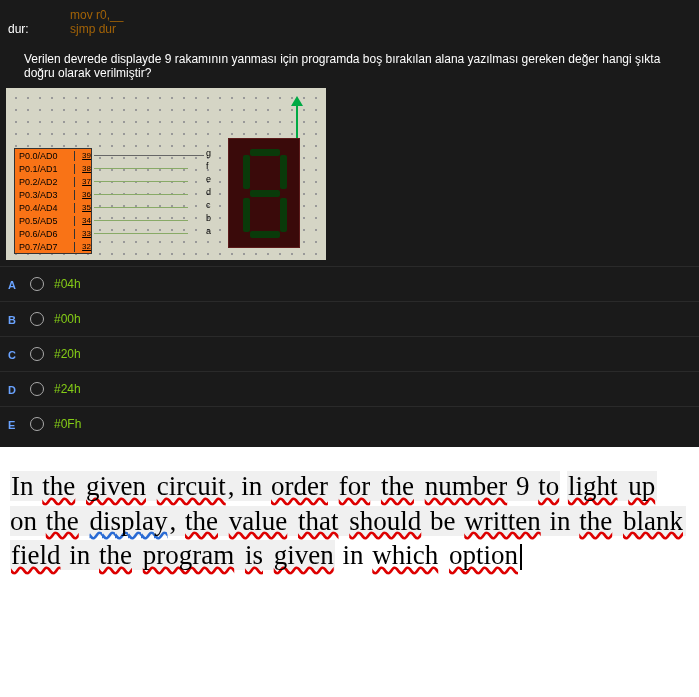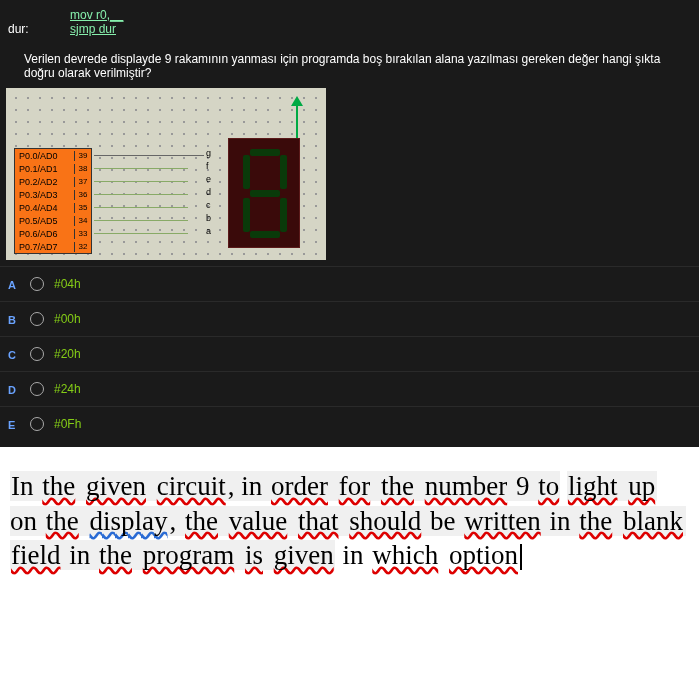--- a/index.html
+++ b/index.html
@@ -1,28 +1,28 @@
 <!DOCTYPE html>
 <html><head>
 <meta charset="utf-8">
 <style>
   * { box-sizing: border-box; margin: 0; padding: 0; }
   body { font-family: Arial, sans-serif; background: #fff; width: 699px; }
   .quiz-area { background: #1a1a1a; color: #fff; padding: 8px 0 6px 0; }
   .code-block { font-family: Arial, sans-serif; font-size: 12px; }
   .code-line { display: flex; }
   .code-label { width: 70px; padding-left: 8px; color: #fff; }
-  .code-text { color: #86efac; white-space: pre; text-decoration: underline; }
+  .code-text { color: #a16207; white-space: pre; }
   .question-text { font-size: 12px; color: #fff; padding: 16px 8px 8px 24px; }
   .circuit-diagram { width: 320px; height: 172px; margin: 0 6px 6px 6px; background: #d5d5c5; position: relative; overflow: hidden; }
   .dots { position: absolute; inset: 0; background-image: radial-gradient(#999 0.8px, transparent 0.8px); background-size: 12px 12px; background-position: 4px 4px; }
   .pin-block { position: absolute; left: 8px; bottom: 6px; background: #f97316; border: 1px solid #333; }
   .pin-row { display: flex; align-items: center; height: 13px; font-size: 9px; font-family: Arial; }
   .pin-label { width: 60px; padding-left: 4px; color: #000; border-right: 1px solid #333; }
-  .pin-num { width: 16px; text-align: center; color: #000; font-size: 8px; }
+  .pin-num { width: 16px; text-align: right; color: #000; font-size: 8px; text-decoration: underline; }
   .wire { position: absolute; background: #666; height: 1px; }
   .seg-label { position: absolute; font-size: 9px; color: #000; }
   .display-unit { position: absolute; right: 26px; top: 50px; width: 72px; height: 110px; background: #3a0a0a; border: 1px solid #5b1a1a; }
   .seven-seg { position: absolute; left: 14px; top: 10px; width: 44px; height: 90px; }
   .seg { position: absolute; background: #0a3a0a; }
   .seg.h { width: 30px; height: 7px; left: 7px; border-radius: 2px; }
   .seg.v { width: 7px; height: 34px; border-radius: 2px; }
   .seg.a { top: 0; }
   .seg.g { top: 41px; }
   .seg.d { top: 82px; }

